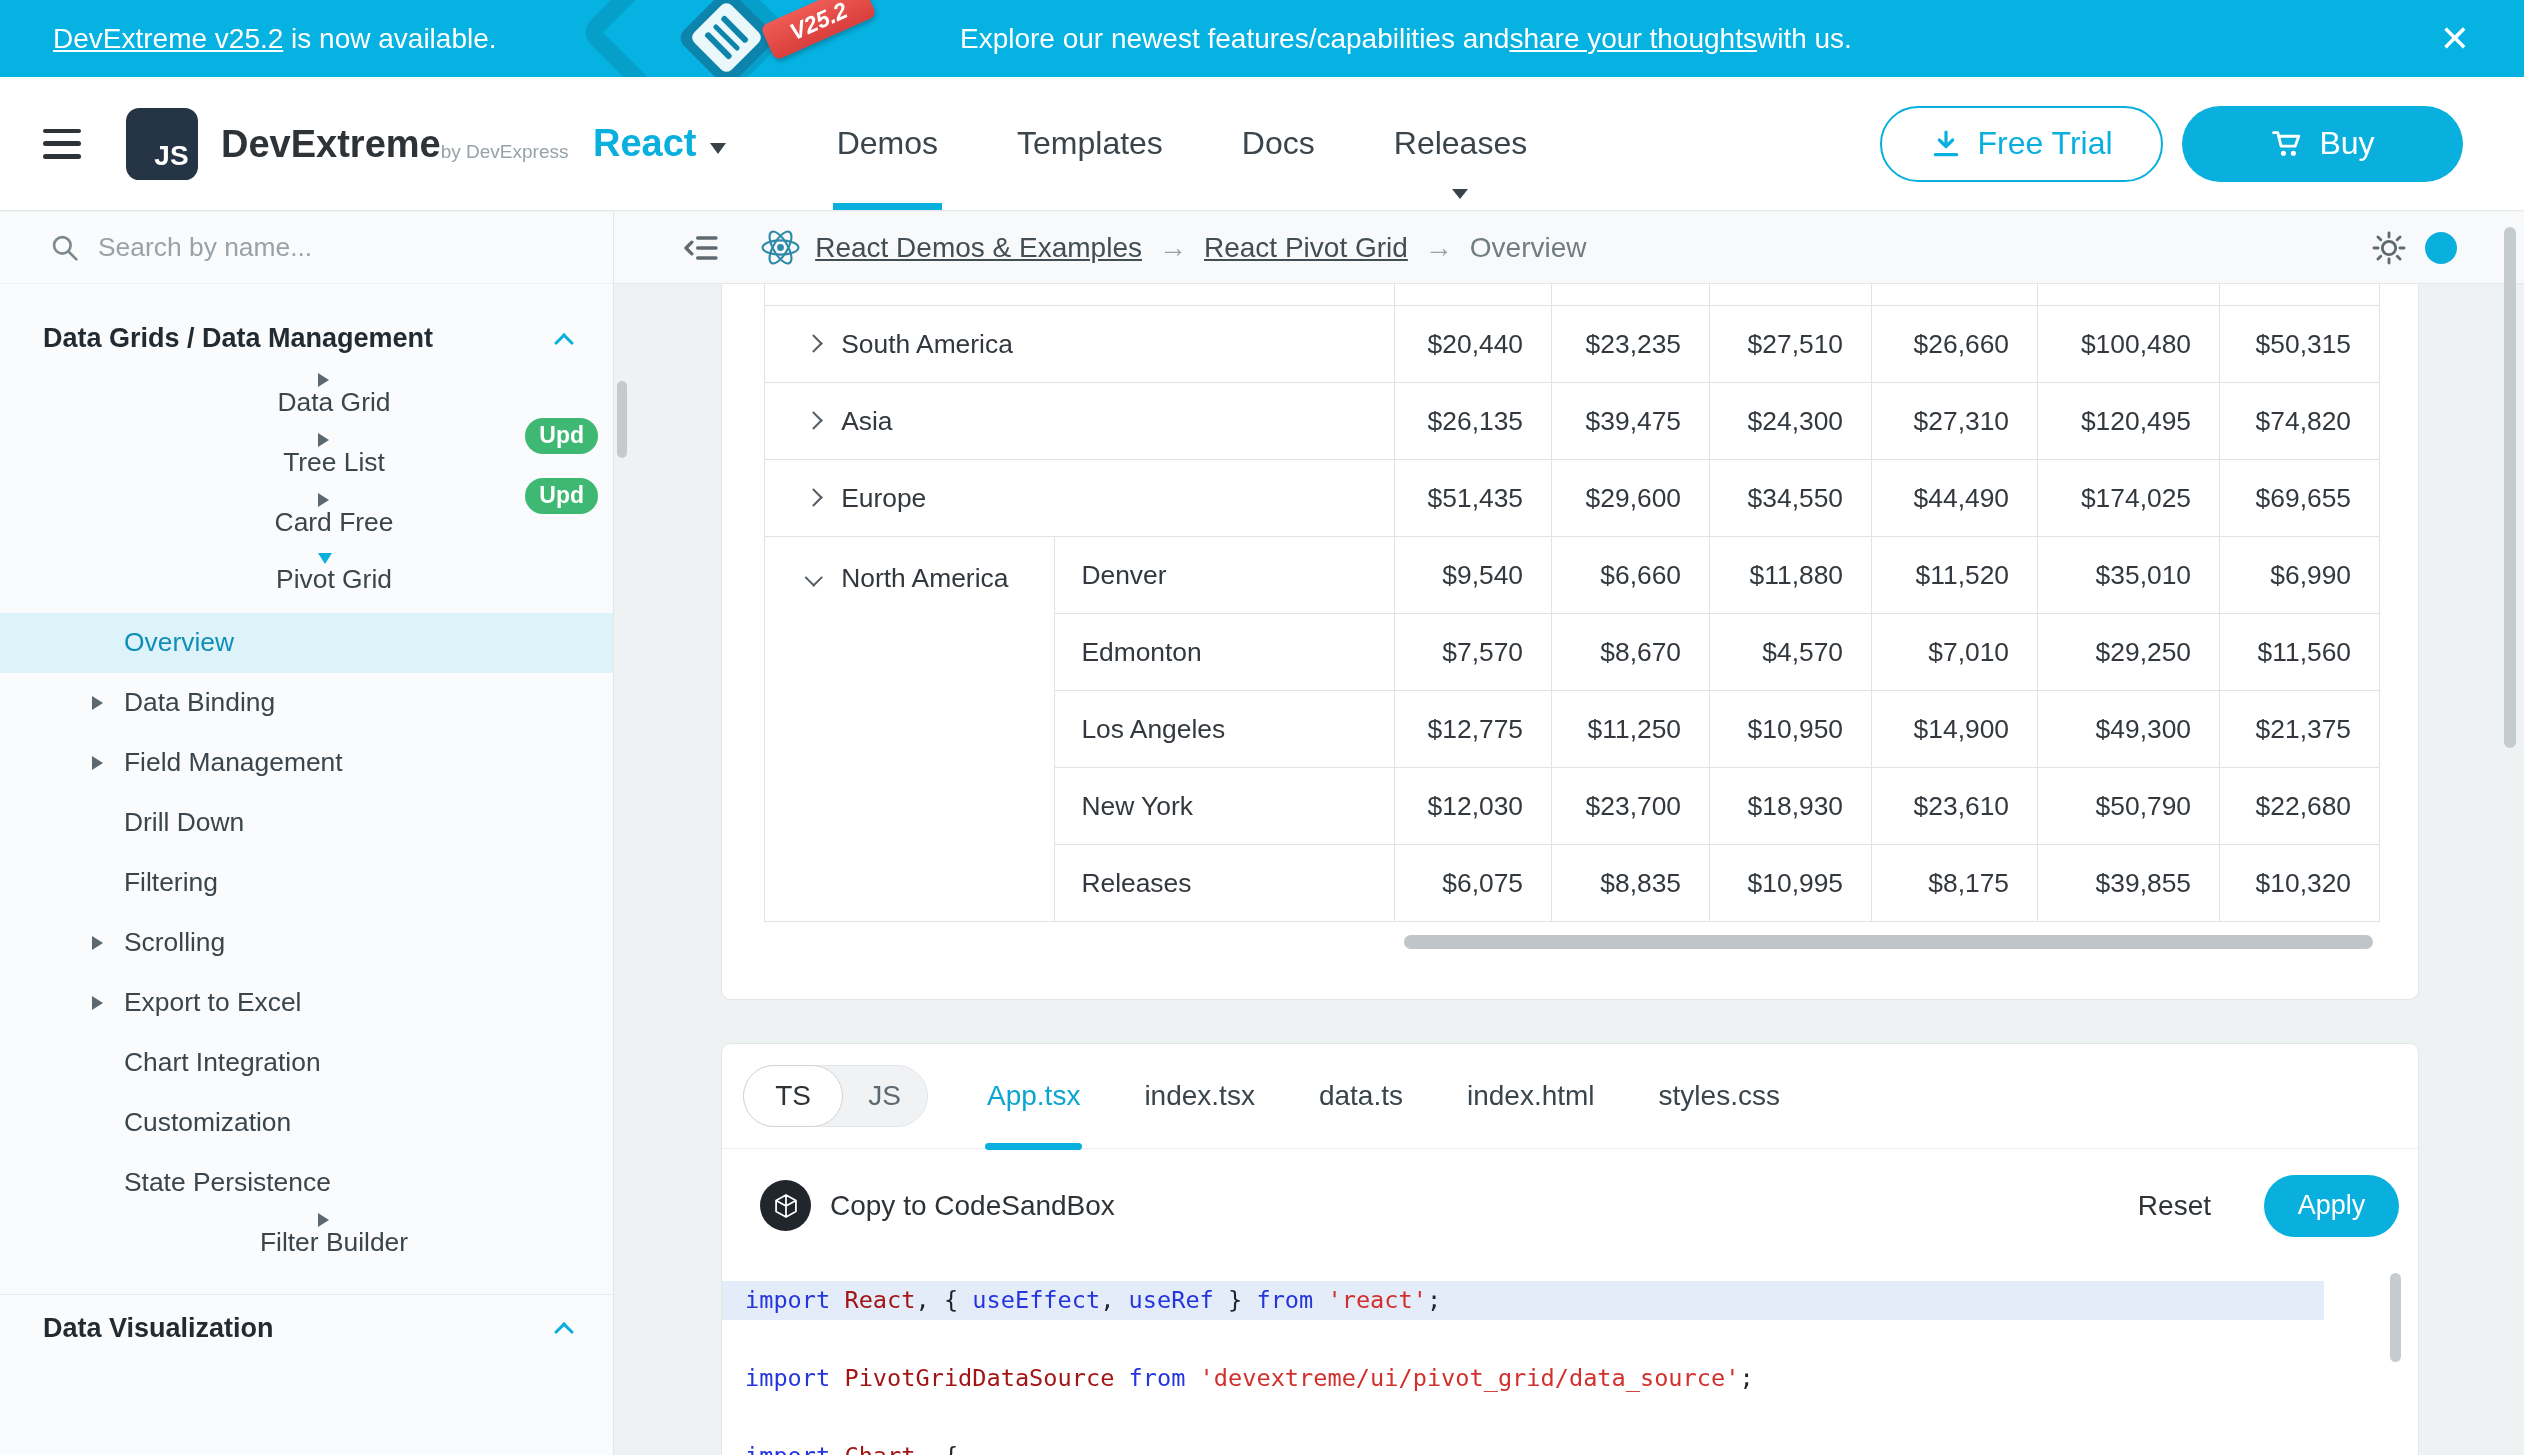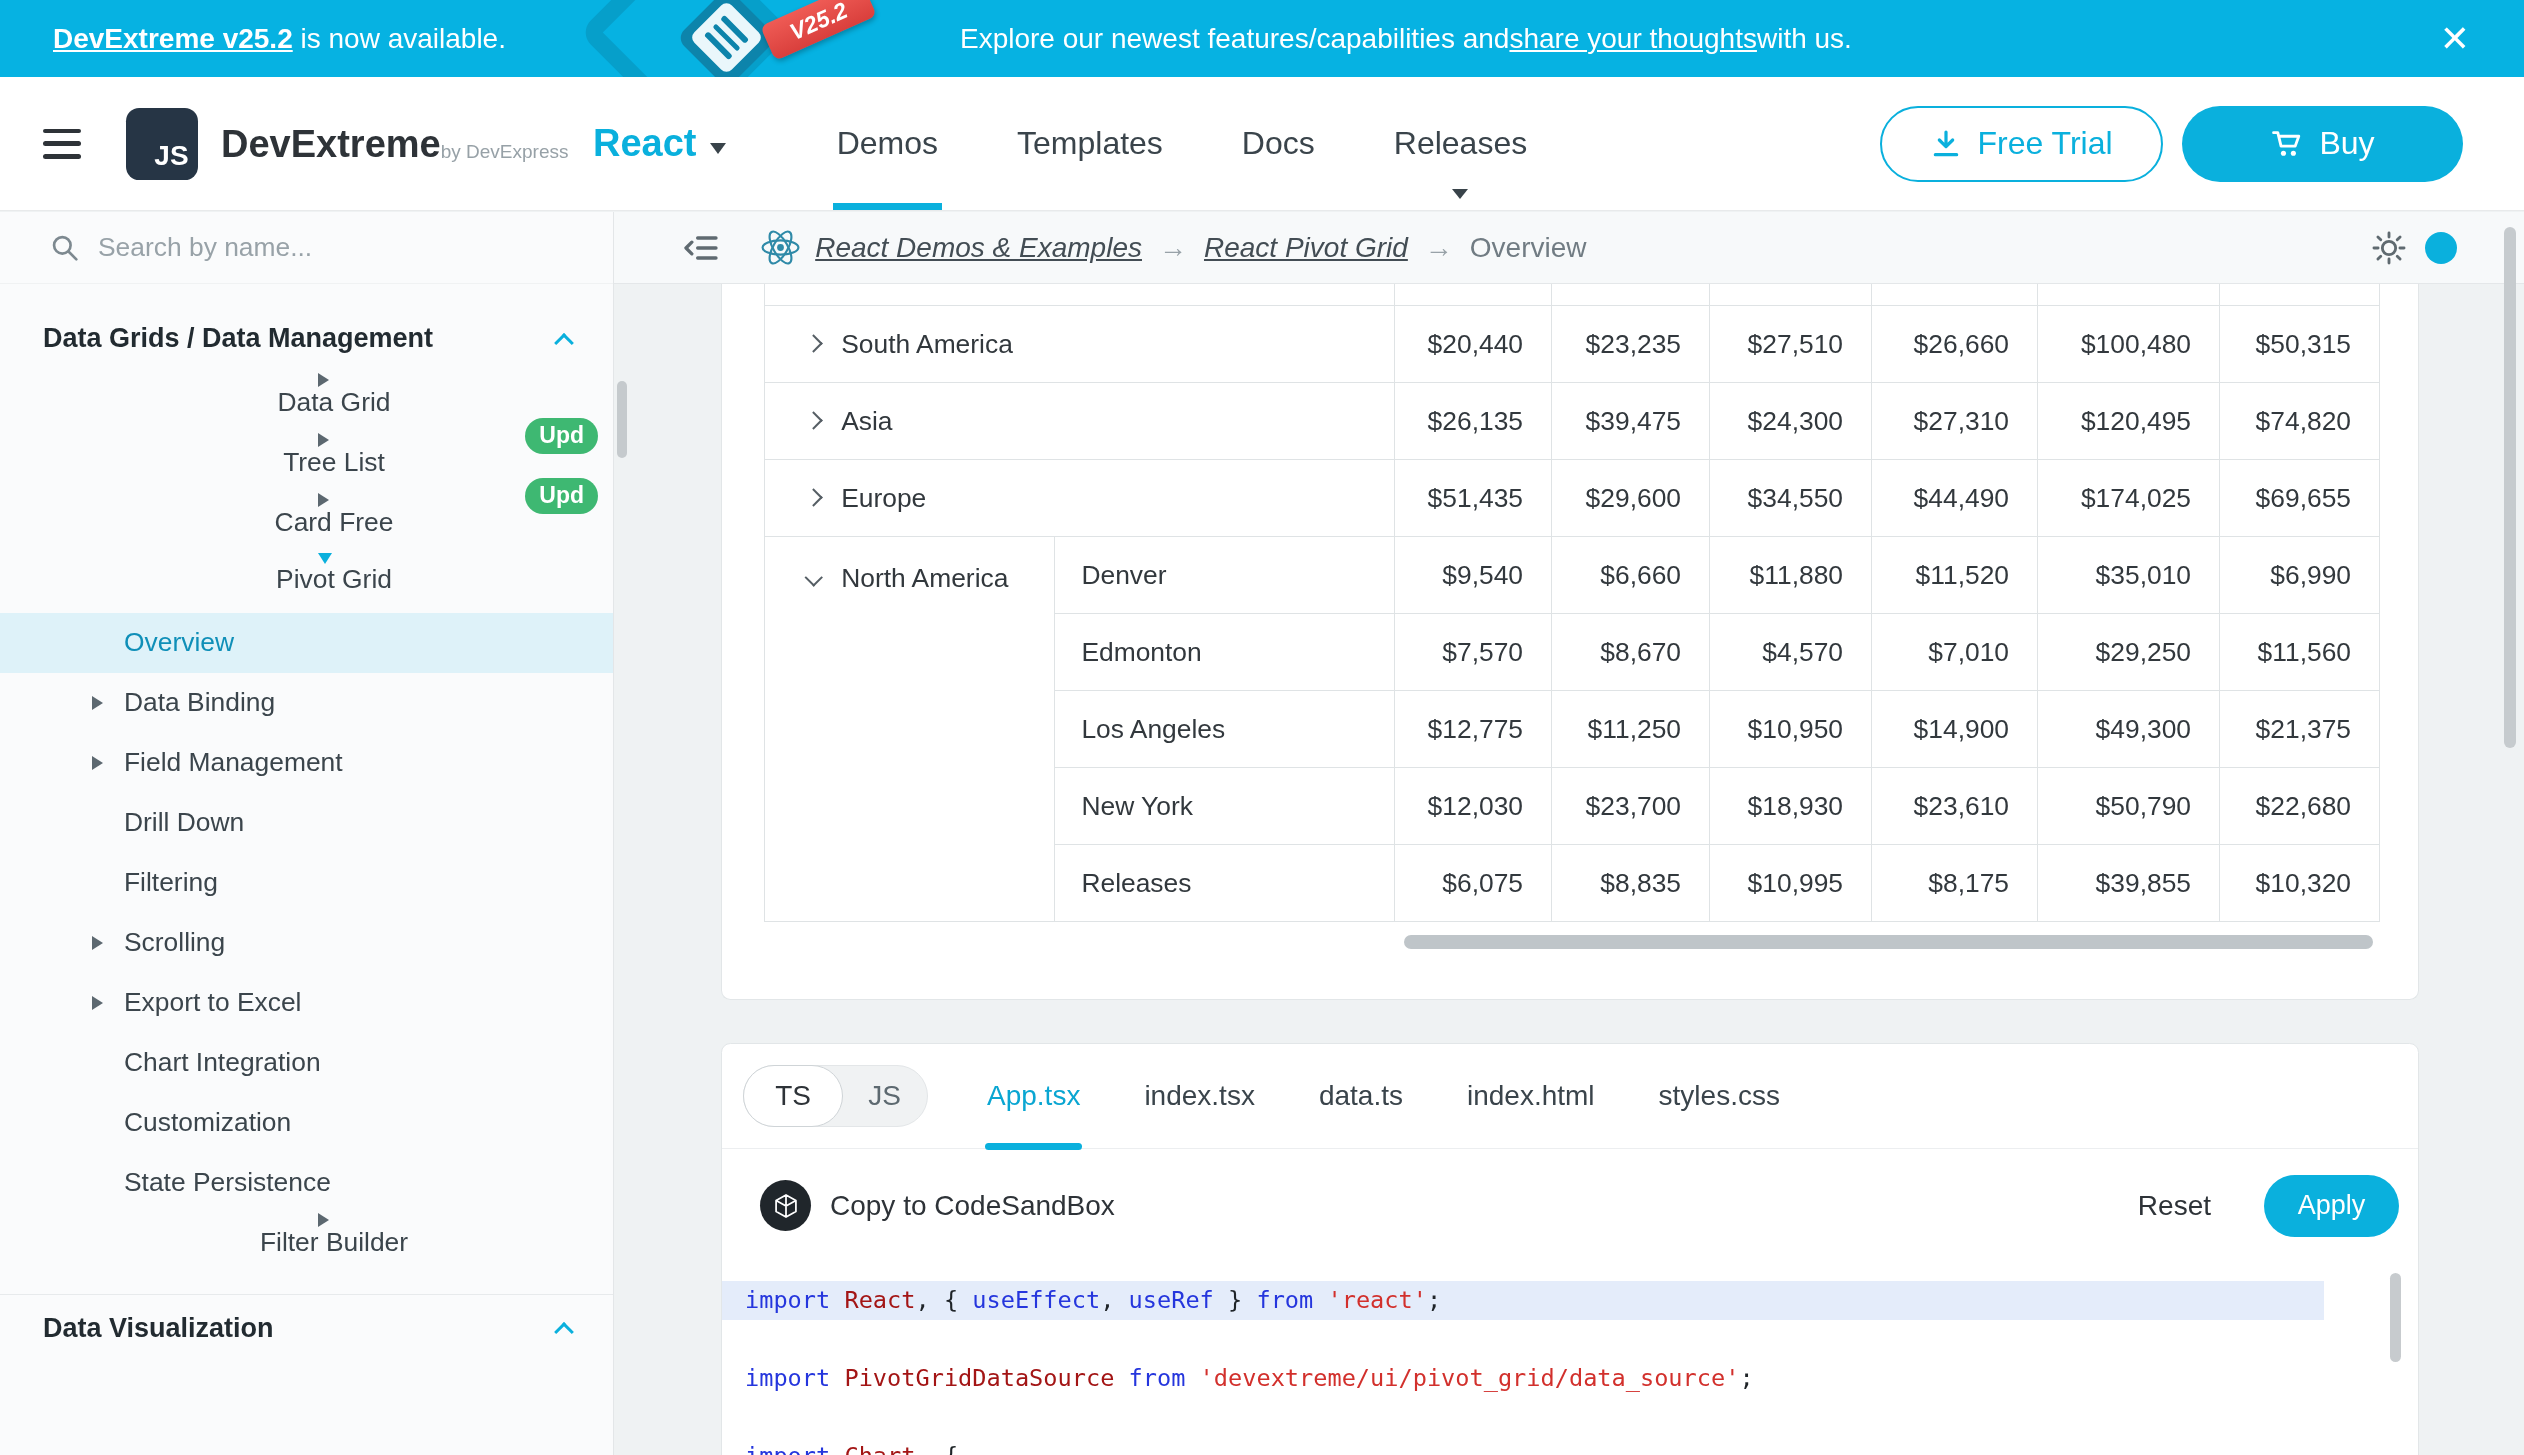--- a/index.html
+++ b/index.html
@@ -3,21 +3,21 @@
 <meta charset="utf-8">
 <style>
   * { margin:0; padding:0; box-sizing:border-box; }
   body { background:#fff; font-family:"Liberation Sans", sans-serif; }
   .screen { position:relative; width:2525px; height:1456px; overflow:hidden; background:#eff2f3; }
 
   
   .banner { position:absolute; left:0; top:0; width:2525px; height:77px; background:#06b2e2; color:#fff;
             display:flex; align-items:center; overflow:hidden; z-index:30; }
   .banner-left { margin-left:53px; font-size:28px; white-space:nowrap; z-index:2; }
-  .banner-link { font-weight:bold; text-decoration:underline; cursor:pointer; }
+  .banner-link { font-weight:normal; text-decoration:underline; cursor:pointer; }
   .logo-cluster { position:absolute; left:604px; top:0; width:321px; height:77px; z-index:1; }
   .wm-square { position:absolute; left:5.7px; top:-43px; width:151px; height:151px; border:17px solid rgba(10,90,120,0.22); transform:rotate(45deg); border-radius:17px; }
   .dx-square { position:absolute; left:87px; top:1.9px; width:72px; height:72px; background:#0d84ab; transform:rotate(45deg); border-radius:11.3px; }
   .dx-square-in { position:absolute; left:96px; top:11.3px; width:53px; height:53px; background:#eaf7fb; transform:rotate(45deg); border-radius:7.6px;
                   display:flex; flex-direction:column; justify-content:center; gap:5.7px; padding:0 9.4px; }
   .dx-square-in i { display:block; height:5.7px; background:#0d84ab; border-radius:2.8px; }
   .ver-badge { position:absolute; left:159px; top:1.9px; width:111px; height:38px; background:linear-gradient(#ef5b55,#d93f3c); border-radius:7.6px;
                transform:rotate(-24deg); display:flex; align-items:center; justify-content:center;
                font-size:23px; font-weight:bold; font-style:italic; color:#fff; box-shadow:0 2.8px 5.7px rgba(0,0,0,.25); }
   .banner-msg { position:absolute; left:960px; top:0; height:77px; display:flex; align-items:center; font-size:28px; white-space:nowrap; z-index:2; }
@@ -46,21 +46,21 @@
                  font-size:32px; display:flex; align-items:center; justify-content:center; gap:15px; cursor:pointer; }
   .btn-solid { width:281px; height:76px; border-radius:38px; border:none; background:#0ab0dd; color:#fff;
                font-size:32px; display:flex; align-items:center; justify-content:center; gap:15px; cursor:pointer; }
 
   
   .band { position:absolute; left:614px; top:212px; width:1911px; height:72px; background:#f7f9fa; border-bottom:0.9px solid #e4e7e9;
           display:flex; align-items:center; padding-left:67px; z-index:10; }
   .band-icon { display:flex; align-items:center; cursor:pointer; }
   .crumbs { display:flex; align-items:center; margin-left:38px; }
   .crumbs .ricon { margin-right:13.2px; display:flex; }
-  .crumb-link { font-size:28px; color:#434d54; text-decoration:underline; cursor:pointer; white-space:nowrap;font-style:italic; }
+  .crumb-link { font-size:28px; color:#434d54; text-decoration:underline; cursor:pointer; white-space:nowrap; }
   .crumb-sep { font-size:28px; color:#98a2a8; margin:0 17px; }
   .crumb-cur { font-size:28px; color:#717c83; }
   .band-right { margin-left:auto; padding-right:68px; display:flex; align-items:center; gap:17px; }
   .theme-dot { width:32px; height:32px; border-radius:50%; background:#0ab0dd; cursor:pointer; }
 
   
   .sidebar { position:absolute; left:0; top:212px; width:614px; height:1244px; background:#fafbfc; border-right:0.9px solid #e3e6e8; z-index:5; }
   .search-row { height:72px; display:flex; align-items:center; padding-left:49px; gap:17px; border-bottom:0.9px solid #f0f2f3; }
   .search-input { border:none; outline:none; background:transparent; font-size:26.4px; color:#333; width:397px; font-family:"Liberation Sans", sans-serif; }
   .search-input::placeholder { color:#98a2a8; }

